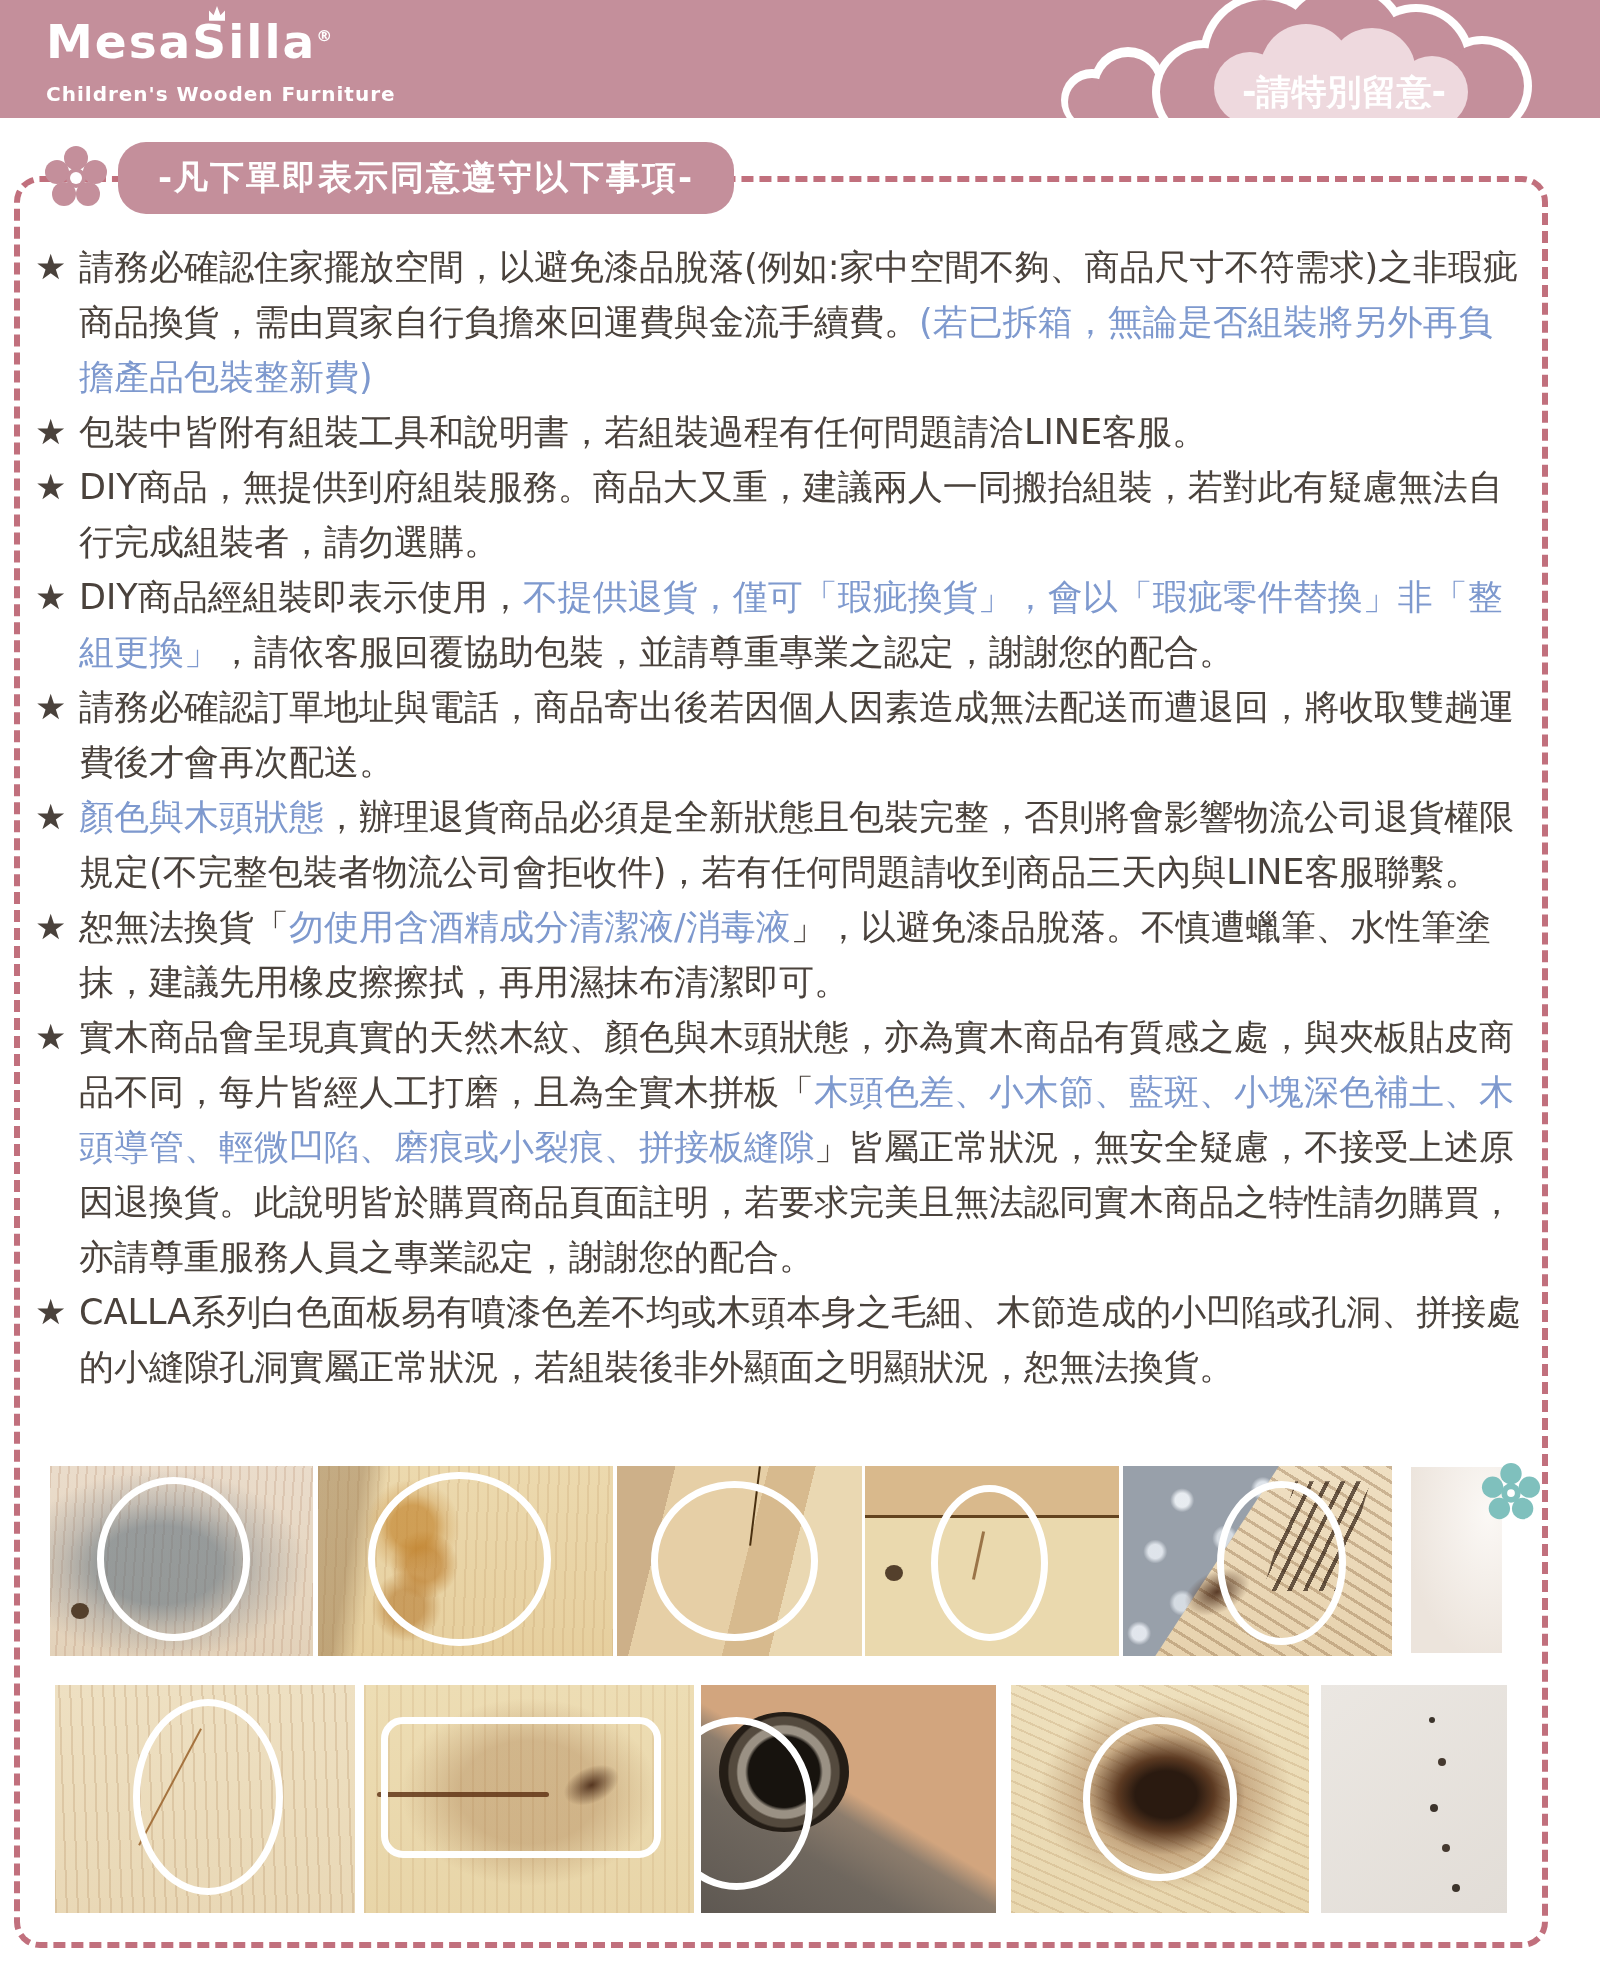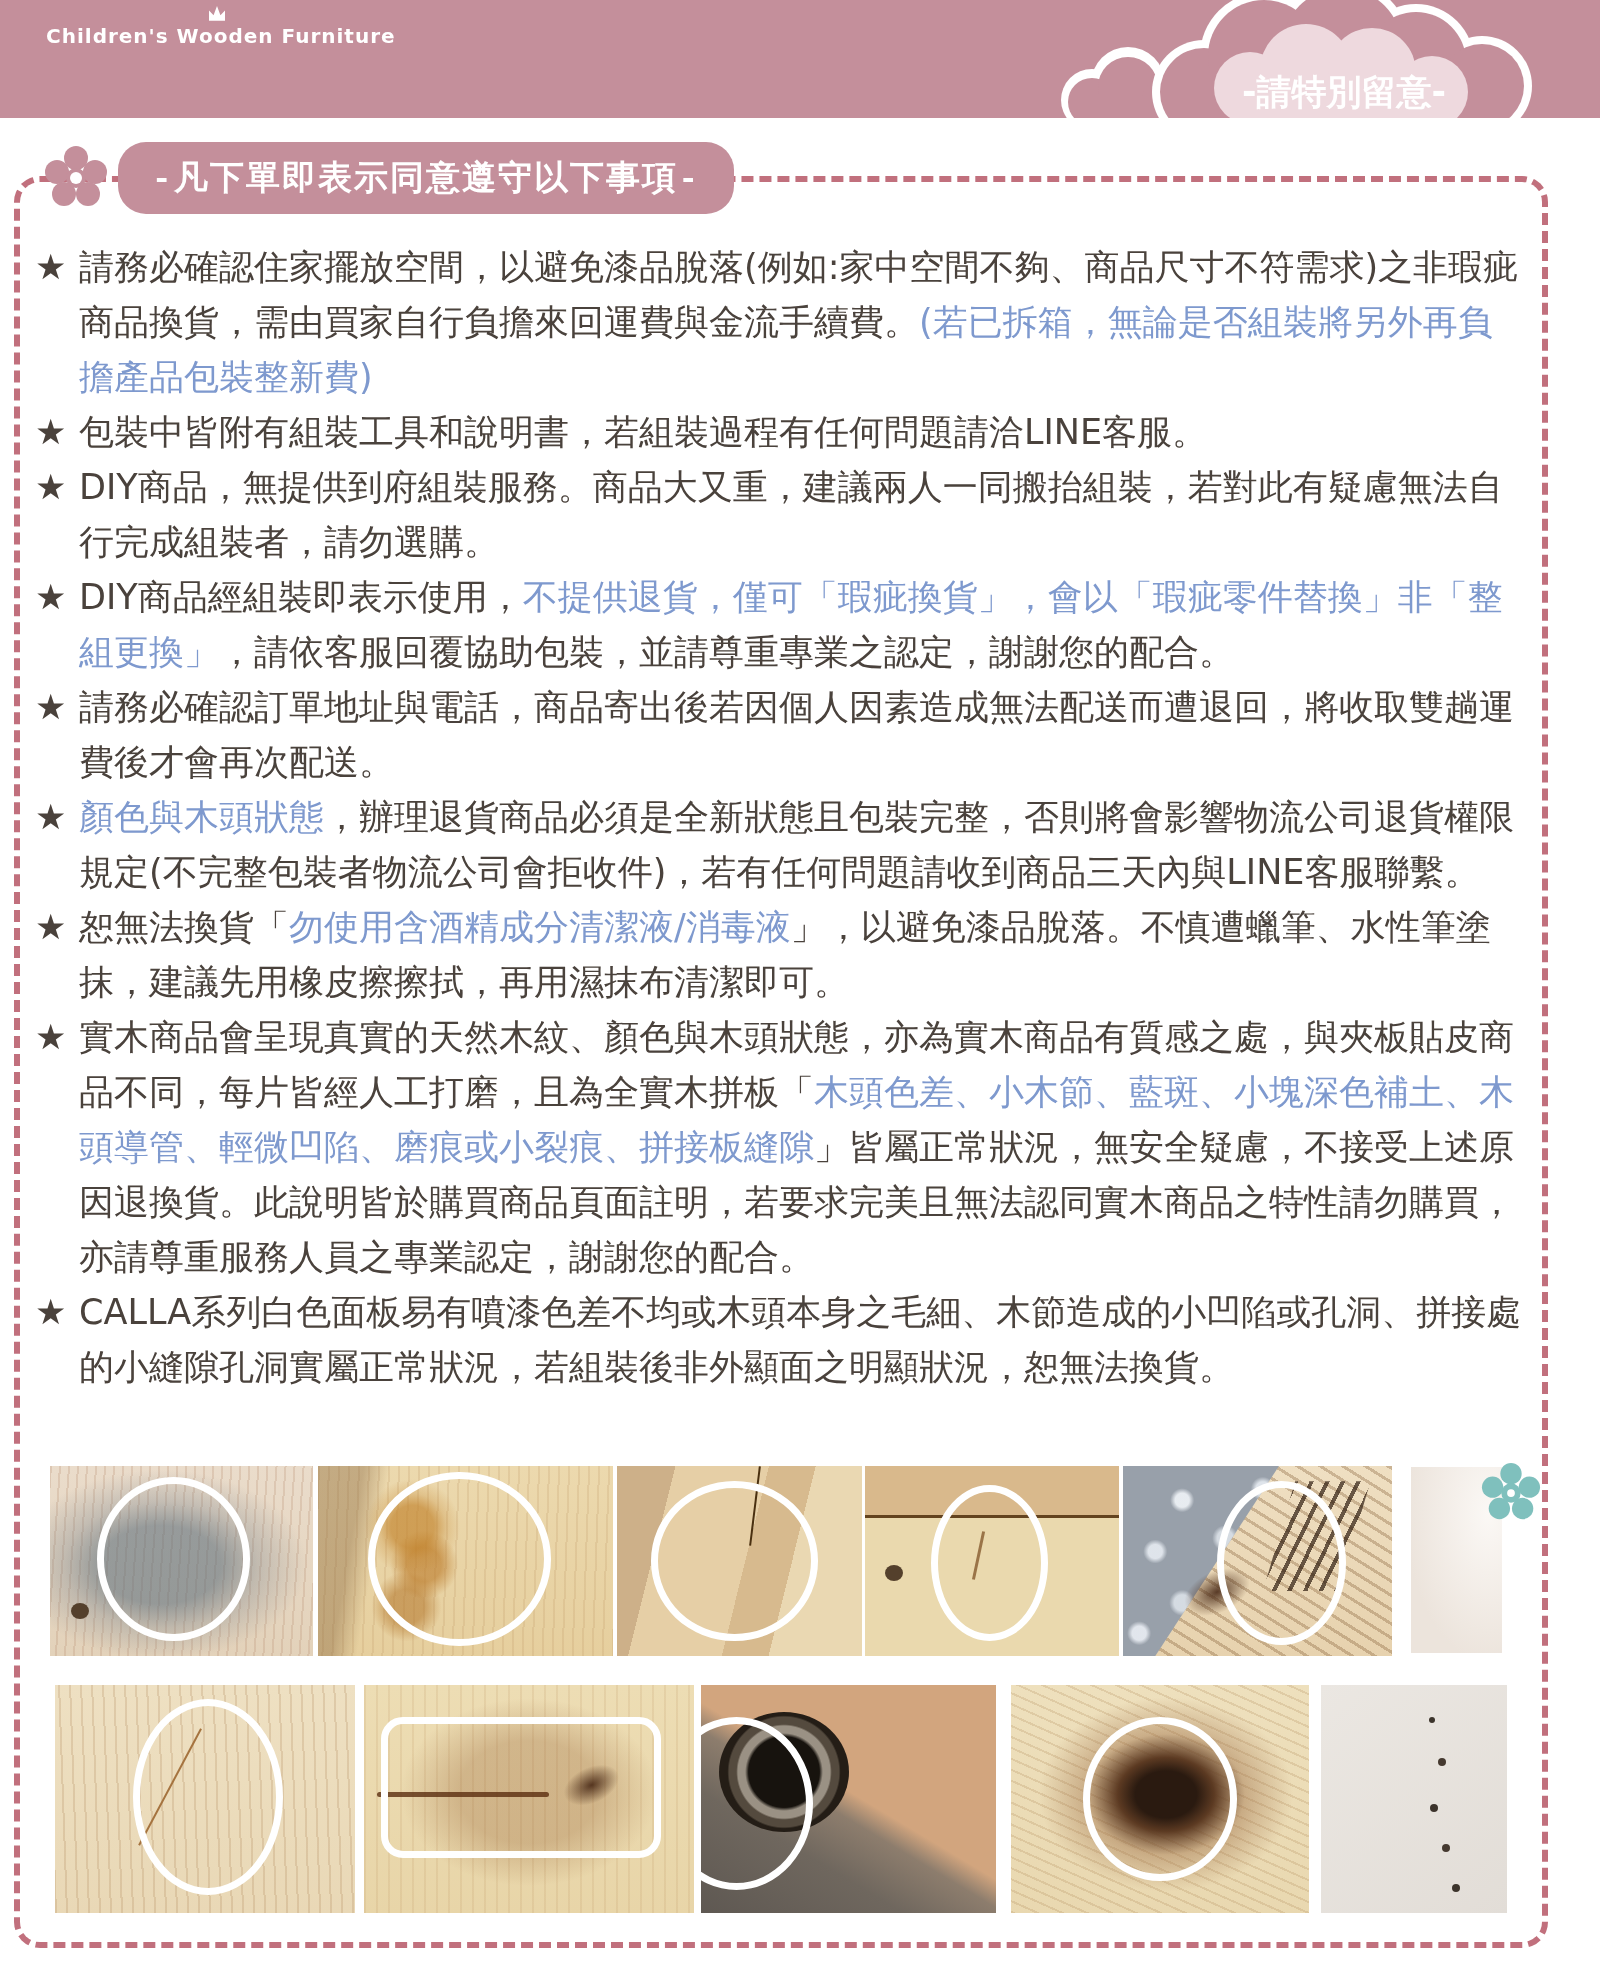--- a/index.html
+++ b/index.html
@@ -24,21 +24,21 @@
   .crown{position:absolute;left:160px;top:-4px;width:22px;height:16px;}
   .cloud-svg{position:absolute;right:46px;bottom:0;}
 
   
   .frame{position:absolute;left:14px;top:176px;width:1534px;height:1772px;
          border:6px dashed var(--dash);border-radius:26px;}
 
   
   .title-pill{position:absolute;left:118px;top:142px;width:616px;height:72px;background:var(--brand);
               border-radius:28px;color:#fff;font-size:34px;font-weight:700;letter-spacing:2px;
-              display:flex;align-items:center;justify-content:center;z-index:3;font-family:Liberation Mono, monospace;}
+              display:flex;align-items:center;justify-content:center;z-index:3;}
   .title-flower{position:absolute;left:44px;top:146px;width:64px;height:64px;z-index:3;}
 
   
   .notice{position:absolute;left:35px;top:240px;width:1492px;z-index:2;}
   .notice li{list-style:none;font-size:35px;line-height:55px;color:var(--dark);
              padding-left:44px;text-indent:-44px;letter-spacing:0px;}
   .notice li .star{display:inline-block;width:44px;text-indent:0;color:var(--dark);}
   .notice li.no-star{text-indent:0;}
   .seg-dark{color:var(--dark);}
   .seg-blue{color:var(--blue);}
@@ -124,20 +124,21 @@
 </head>
 <body>
 
 <div class="page">
 
   <div class="header">
     <div class="logo">
       <svg class="crown" viewBox="0 0 16 14">
         <polygon points="1,13 1,4 5,8 8,0 11,8 15,4 15,13" fill="#ffffff"></polygon>
       </svg>
+      <div class="logo-title"><span>MesaSilla</span><span class="logo-reg">®</span></div>
       <div class="logo-sub">Children's Wooden Furniture</div>
     </div>
 
     <svg class="cloud-svg" width="500" height="118" viewBox="0 0 500 118">
 
       <g>
         <circle cx="38" cy="100" r="31" fill="#ffffff"></circle>
         <circle cx="74" cy="84" r="37" fill="#ffffff"></circle>
         <circle cx="110" cy="98" r="29" fill="#ffffff"></circle>
         <circle cx="38" cy="102" r="24" fill="#c48f9b"></circle>

